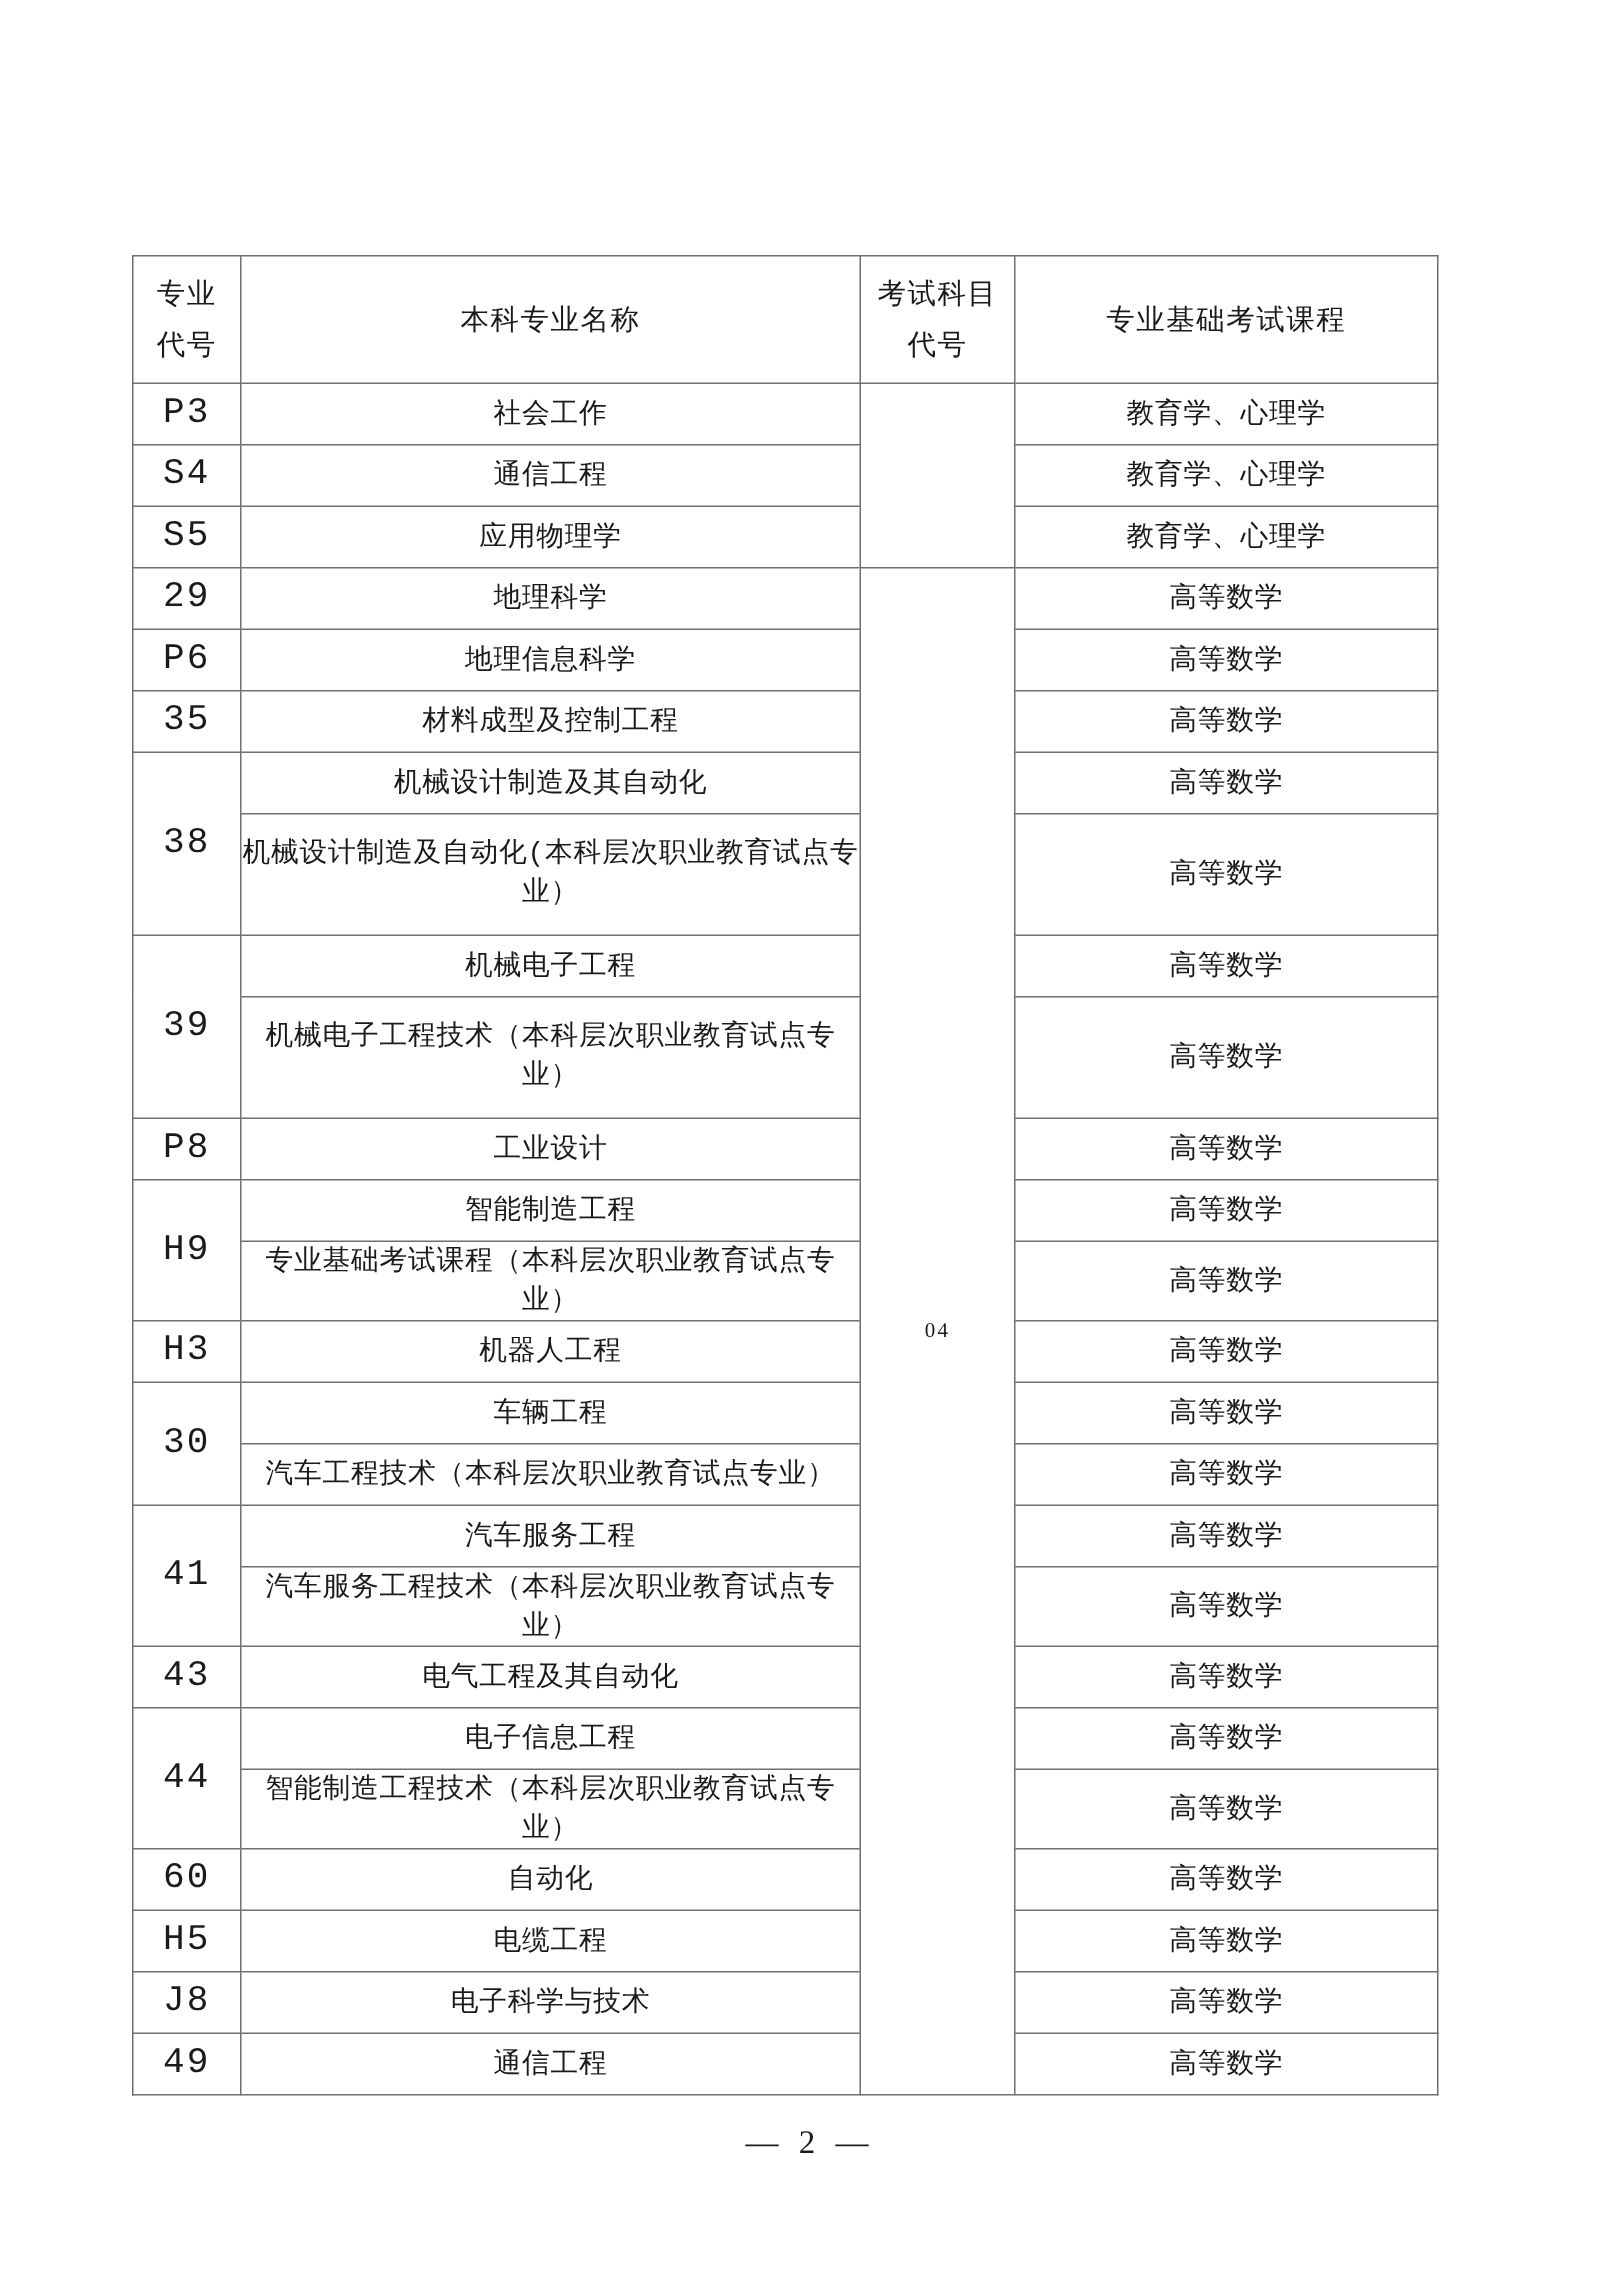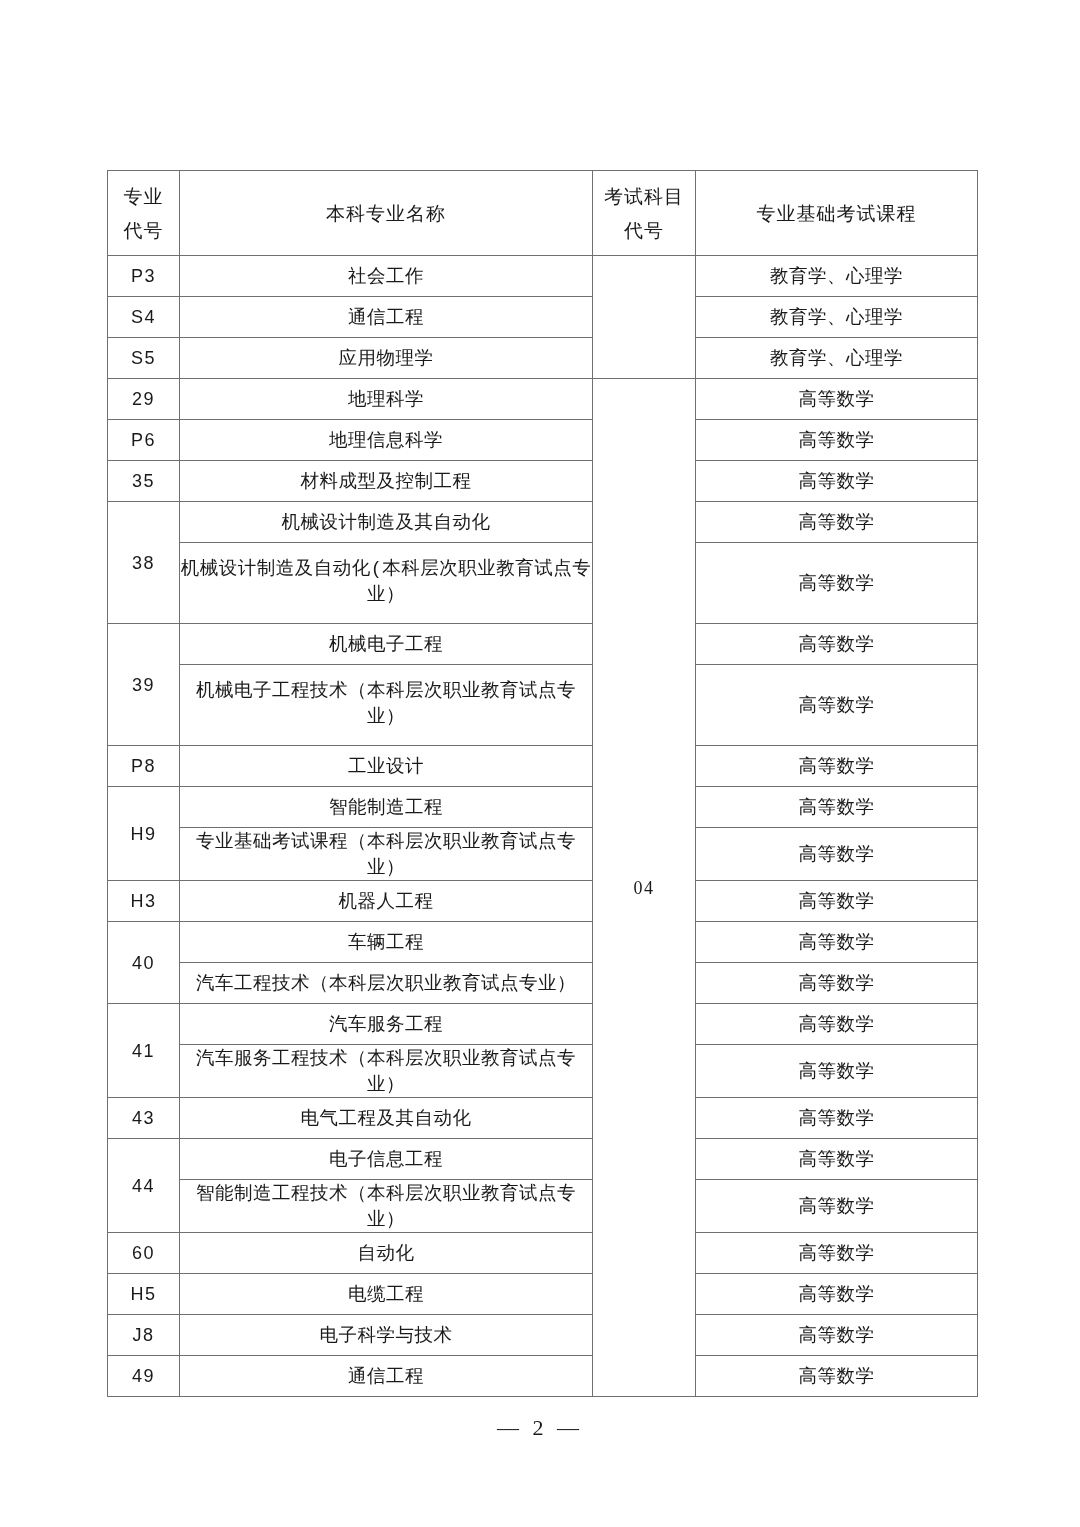--- a/index.html
+++ b/index.html
@@ -17,21 +17,21 @@
   }
   .page {
     position: absolute;
     left: 0;
     top: 0;
     width: 1080px;
     height: 1527px;
   }
   .table-wrap {
     position: absolute;
-    left: 107px;
+    left: 88px;
     top: 170px;
     width: 870px;
   }
   table.spec-table {
     border-collapse: collapse;
     width: 870px;
     table-layout: fixed;
   }
   table.spec-table td, table.spec-table th {
     border: 1px solid #6f6f6f;
@@ -56,27 +56,27 @@
     line-height: 30px;
   }
   thead td.hdr-two-line { line-height: 34px; }
 
   tbody td {
     font-size: 18.5px;
     line-height: 26px;
     letter-spacing: 0.5px;
   }
   td.code-cell {
-    font-family: Liberation Sans, sans-serif;
-    font-size: 18px;
+    font-family: Liberation Mono, monospace;
+    font-size: 24px;
     letter-spacing: 1.5px;
   }
   td.exam-cell {
     font-family: "Liberation Serif", "DejaVu Serif", serif;
-    font-size: 18px;
+    font-size: 14px;
     letter-spacing: 1.5px;
   }
   td.name-cell {
     padding: 5px 10px;
   }
   td.row-1 { height: 40px; }
   td.row-2 { height: 80px; font-family: Liberation Mono, monospace; }
 
   .footer {
     position: absolute;
@@ -181,21 +181,21 @@
           <tr>
             <td class="name-cell row-1">专业基础考试课程（本科层次职业教育试点专业）</td>
             <td>高等数学</td>
           </tr>
           <tr>
             <td class="code-cell">H3</td>
             <td class="name-cell row-1">机器人工程</td>
             <td>高等数学</td>
           </tr>
           <tr>
-            <td class="code-cell" rowspan="2">40</td>
+            <td class="code-cell" rowspan="2">30</td>
             <td class="name-cell row-1">车辆工程</td>
             <td>高等数学</td>
           </tr>
           <tr>
             <td class="name-cell row-1">汽车工程技术（本科层次职业教育试点专业）</td>
             <td>高等数学</td>
           </tr>
           <tr>
             <td class="code-cell" rowspan="2">41</td>
             <td class="name-cell row-1">汽车服务工程</td>

